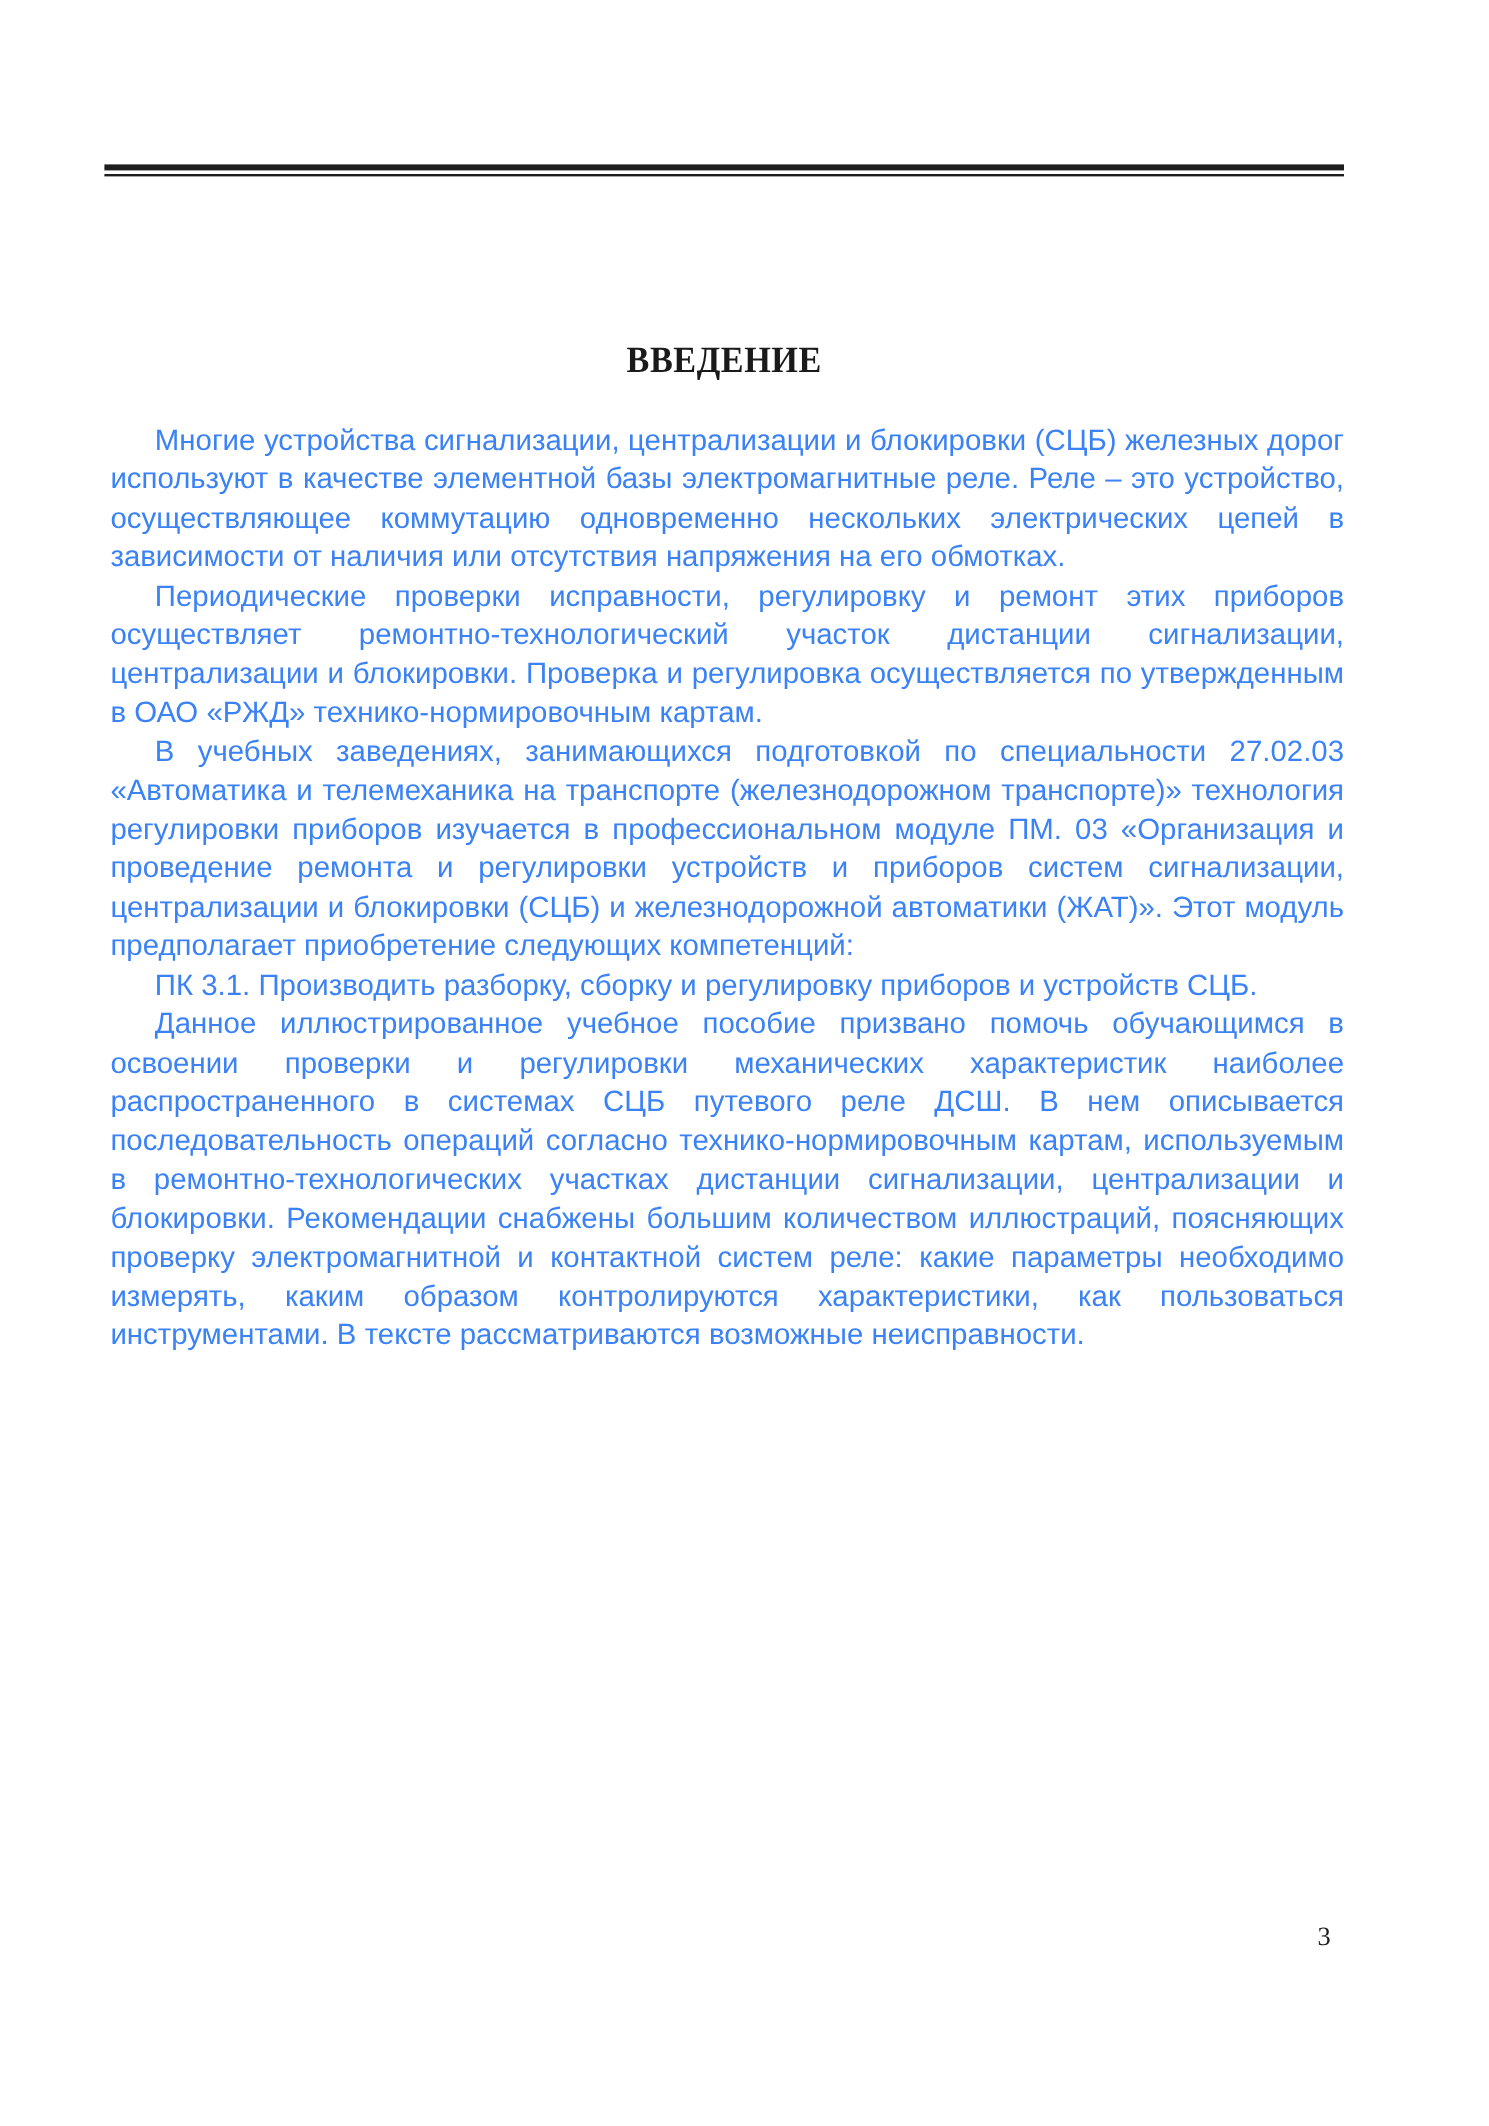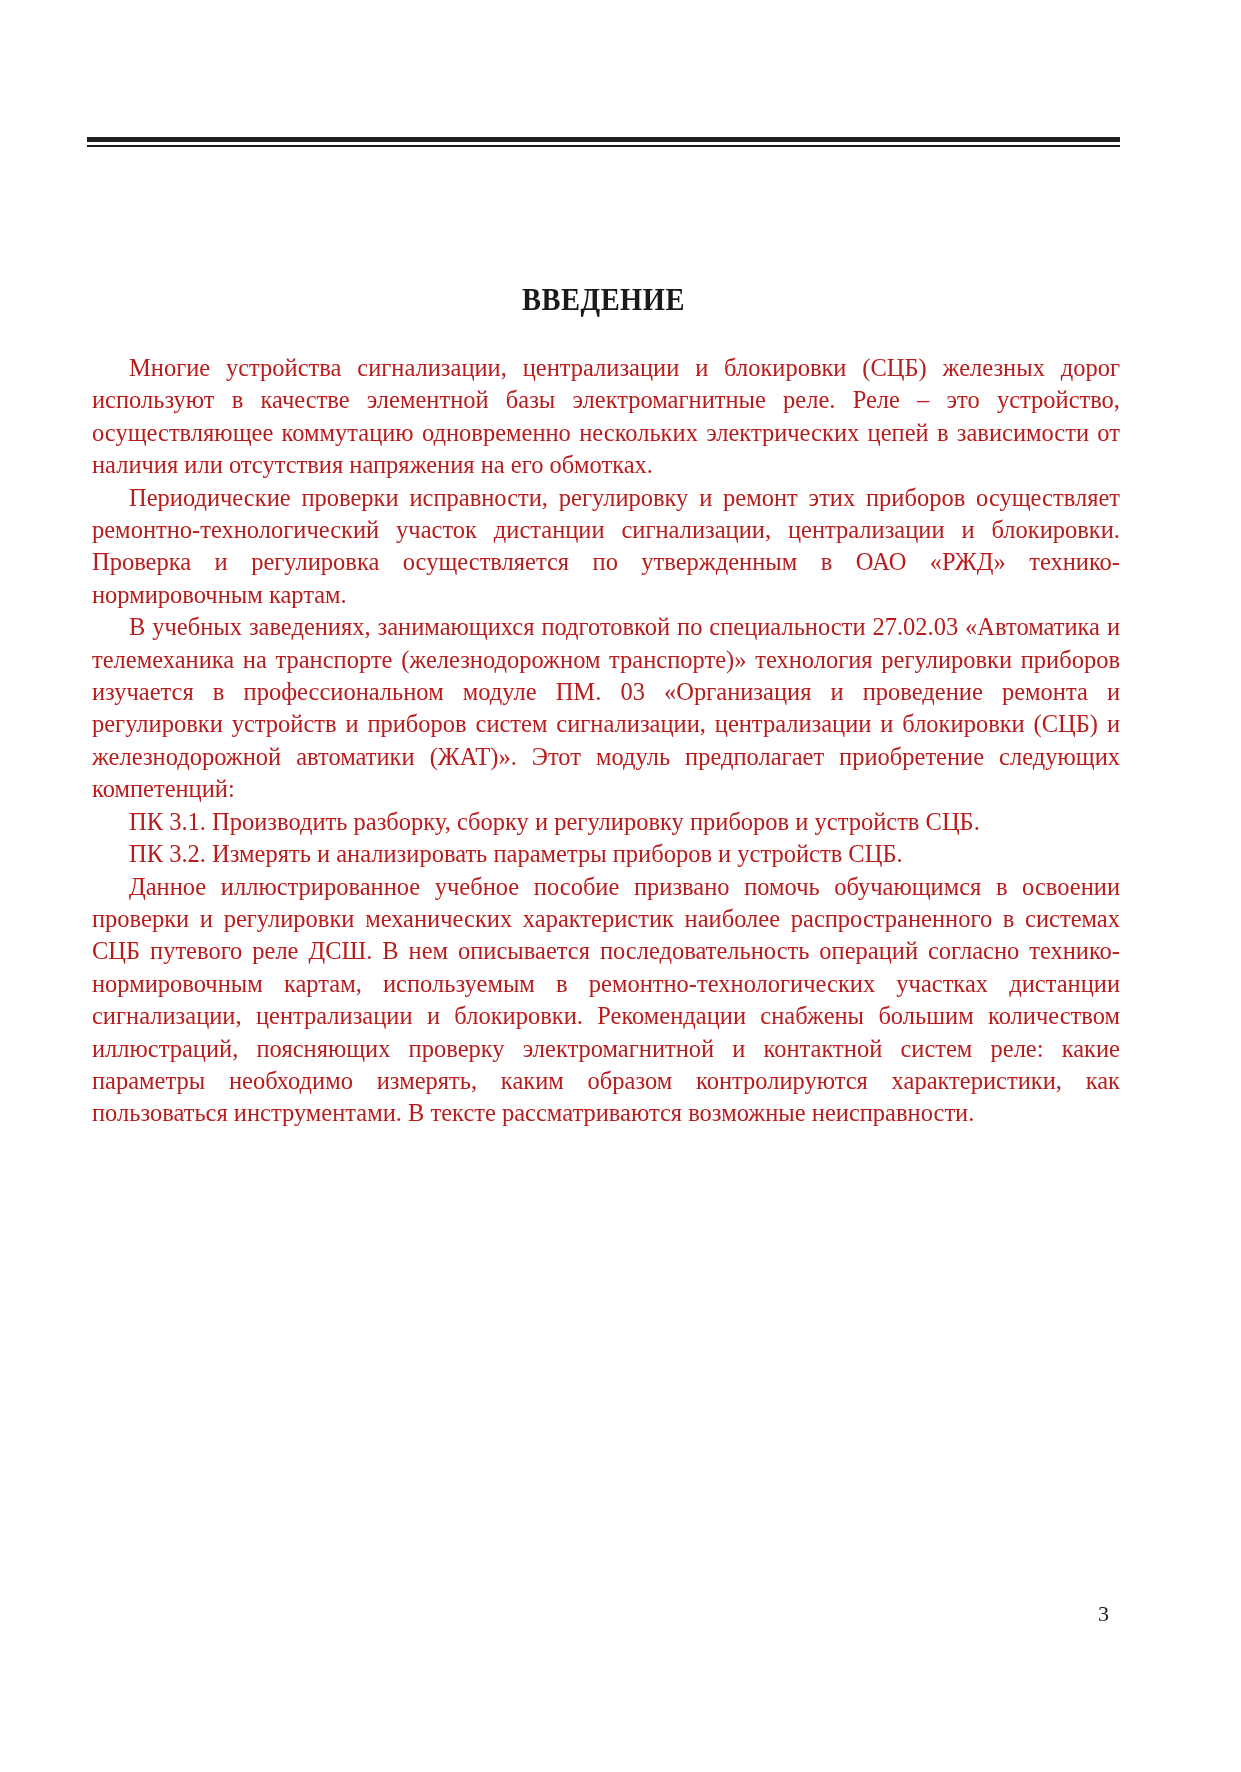--- a/index.html
+++ b/index.html
@@ -7,39 +7,38 @@
   .rule-thick { position: absolute; left: 87px; width: 1033px; top: 137px; height: 5px; background: #1e1e1e; }
   .rule-thin { position: absolute; left: 87px; width: 1033px; top: 145px; height: 2px; background: #1e1e1e; }
   .title {
     position: absolute; left: 87px; width: 1033px; top: 282px;
     text-align: center; font-family: "Liberation Serif", serif; font-weight: bold;
     font-size: 31px; letter-spacing: 0.5px; color: #1a1a1a;
     transform: scaleX(0.92);
   }
   .body-text {
     position: absolute; left: 92px; width: 1028px; top: 352px;
-    font-family: Liberation Serif, serif; font-size: 24.5px; line-height: 32.4px;
-    color: #b91c1c; text-align: justify;
+    font-family: Liberation Sans, sans-serif; font-size: 24.5px; line-height: 32.4px;
+    color: #3b82f6; text-align: justify;
   }
   .body-text p { margin: 0; text-indent: 37px; }
   .page-number {
     position: absolute; left: 1098px; top: 1601px;
     font-family: "Liberation Serif", serif; font-size: 22px; color: #1c1c1c;
   }
 </style>
 </head>
 <body>
 
 <div class="rule-thick"></div>
 <div class="rule-thin"></div>
 
 <div class="title">ВВЕДЕНИЕ</div>
 
 <div class="body-text">
   <p>Многие устройства сигнализации, централизации и блокировки (СЦБ) железных дорог используют в качестве элементной базы электромагнитные реле. Реле – это устройство, осуществляющее коммутацию одновременно нескольких электрических цепей в зависимости от наличия или отсутствия напряжения на его обмотках.</p>
   <p>Периодические проверки исправности, регулировку и ремонт этих приборов осуществляет ремонтно-технологический участок дистанции сигнализации, централизации и блокировки. Проверка и регулировка осуществляется по утвержденным в ОАО «РЖД» технико-нормировочным картам.</p>
   <p>В учебных заведениях, занимающихся подготовкой по специальности 27.02.03 «Автоматика и телемеханика на транспорте (железнодорожном транспорте)» технология регулировки приборов изучается в профессиональном модуле ПМ. 03 «Организация и проведение ремонта и регулировки устройств и приборов систем сигнализации, централизации и блокировки (СЦБ) и железнодорожной автоматики (ЖАТ)». Этот модуль предполагает приобретение следующих компетенций:</p>
   <p>ПК 3.1. Производить разборку, сборку и регулировку приборов и устройств СЦБ.</p>
-  <p>ПК 3.2. Измерять и анализировать параметры приборов и устройств СЦБ.</p>
   <p>Данное иллюстрированное учебное пособие призвано помочь обучающимся в освоении проверки и регулировки механических характеристик наиболее распространенного в системах СЦБ путевого реле ДСШ. В нем описывается последовательность операций согласно технико-нормировочным картам, используемым в ремонтно-технологических участках дистанции сигнализации, централизации и блокировки. Рекомендации снабжены большим количеством иллюстраций, поясняющих проверку электромагнитной и контактной систем реле: какие параметры необходимо измерять, каким образом контролируются характеристики, как пользоваться инструментами. В тексте рассматриваются возможные неисправности.</p>
 </div>
 
 <div class="page-number">3</div>
 
 </body></html>

